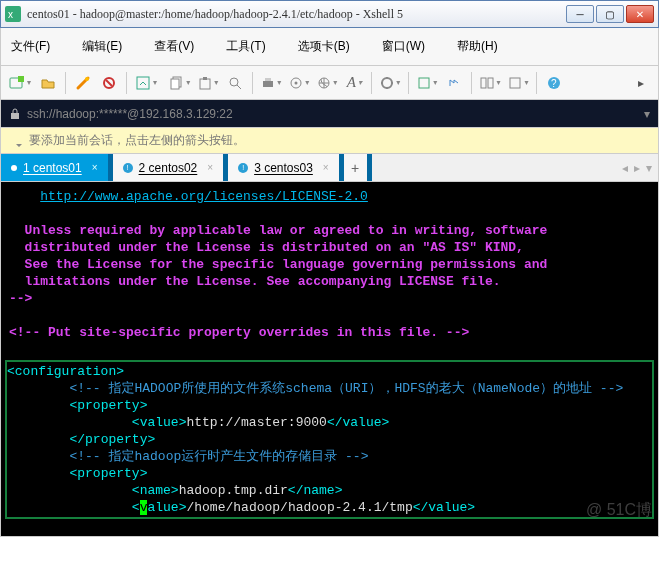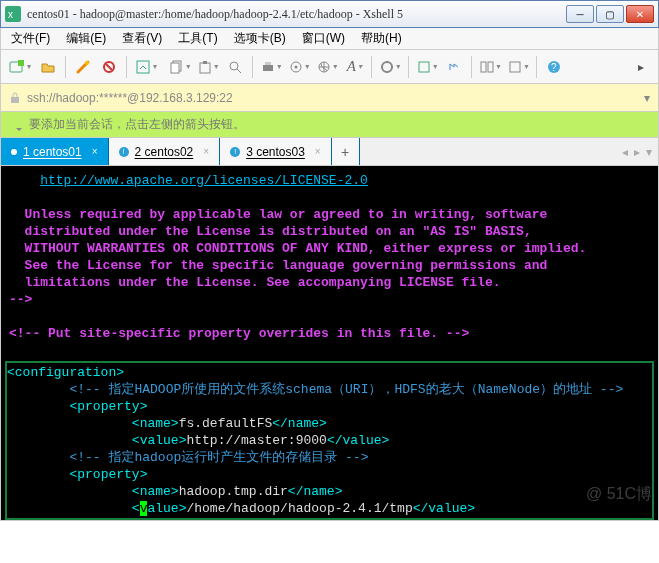--- a/index.html
+++ b/index.html
@@ -3,30 +3,30 @@
 <meta charset="utf-8">
 <style>
   * { margin: 0; padding: 0; box-sizing: border-box; }
   body { font-family: "Microsoft YaHei", Tahoma, sans-serif; font-size: 12px; background: #fff; width: 659px; }
   .titlebar { display: flex; align-items: center; height: 28px; background: linear-gradient(#fdfdfe,#e6eaf2); border: 1px solid #5a7fb0; padding: 0 4px; }
   .titlebar .icon { width: 16px; height: 16px; margin-right: 6px; display:inline-flex; align-items:center; justify-content:center; }
   .titlebar .title { flex: 1; color: #333; font-family: Liberation Serif, serif; }
   .win-controls { display: flex; gap: 2px; }
   .win-btn { width: 28px; height: 18px; border: 1px solid #6a8ab5; background: linear-gradient(#f3f7fc,#d7e4f3); border-radius: 2px; display:flex; align-items:center; justify-content:center; font-size:10px; }
   .win-close { background: linear-gradient(#f59a8d,#d9472f); border-color:#a32; color:#fff; }
-  .menubar { display:flex; align-items:center; height:22px; border:1px solid #ccc; border-top:none; padding:0 4px; gap:4px; background:#f7f7f7; }
+  .menubar { display:flex; align-items:center; height:38px; border:1px solid #ccc; border-top:none; padding:0 4px; gap:20px; background:#f7f7f7; }
   .menubar span { padding:2px 6px; }
   .toolbar { display:flex; align-items:center; height:34px; border:1px solid #ccc; border-top:none; padding:0 6px; gap:4px; background:#f7f7f7; }
   .tb-btn { min-width:22px; height:24px; display:inline-flex; align-items:center; justify-content:center; border-radius:2px; color:#555; padding:0 2px; }
   .tb-sep { width:1px; height:22px; background:#ccc; margin:0 2px; }
   .drop::after { content:"▾"; font-size:8px; margin-left:2px; color:#888;}
-  .addrbar { display:flex; align-items:center; height:28px; border:1px solid #ccc; border-top:none; padding:0 8px; background:#fef9c3; color:#888; gap:6px;}
-  .hintbar { display:flex; align-items:center; height:26px; border:1px solid #ccc; border-top:none; padding:0 8px; background:#bef264; color:#777; gap:6px;}
+  .addrbar { display:flex; align-items:center; height:28px; border:1px solid #ccc; border-top:none; padding:0 8px; background:#0f172a; color:#888; gap:6px;}
+  .hintbar { display:flex; align-items:center; height:26px; border:1px solid #ccc; border-top:none; padding:0 8px; background:#fef9c3; color:#777; gap:6px;}
   .tabs { display:flex; align-items:stretch; height:28px; border:1px solid #ccc; border-top:none; background:#f0f0f0; }
-  .tab { display:flex; align-items:center; gap:6px; padding:0 10px; border-right:1px solid #0369a1; background:#f7f7f7; position:relative; }
+  .tab { display:flex; align-items:center; gap:6px; padding:0 10px; border-right:5px solid #0369a1; background:#f7f7f7; position:relative; }
   .tab.active { background:#009ee0; color:#fff; }
   .tab .dot { width:10px; height:10px; border-radius:50%; background:#2a9fd6; font-size:7px; color:#fff; display:inline-flex; align-items:center; justify-content:center;}
   .tab .bullet { width:6px; height:6px; border-radius:50%; background:#fff; display:inline-block;}
   .tab .label { text-decoration: underline; text-underline-offset:2px;}
   .tab .x { font-size:10px; color:#aaa; margin-left:4px;}
   .tab.active .x { color:#dff;}
   .tab.add { width:28px; justify-content:center; font-size:14px; color:#666;}
   .tabs .spacer { flex:1; }
   .tabs .nav { display:flex; align-items:center; padding:0 6px; color:#aaa; gap:6px;}
   .terminal { background:#000; color:#ccc; font-family:"Consolas","Courier New",monospace; font-size:13px; line-height:17px; padding:6px 8px 0 8px; border:1px solid #ccc; border-top:none; height:355px; overflow:hidden; position:relative;}
@@ -223,34 +223,33 @@
     <span>◂</span>
     <span>▸</span>
     <span>▾</span>
   </div>
 </div>
 
 <div class="terminal">
 <div>&nbsp;&nbsp;&nbsp;&nbsp;<span class="cyan">http://www.apache.org/licenses/LICENSE-2.0</span></div>
 <div>&nbsp;</div>
 <div class="blue">&nbsp;&nbsp;<span>Unless required by applicable law or agreed to in writing, software</span></div>
-<div class="blue">&nbsp;&nbsp;<span>distributed under the License is distributed on an "AS IS" BASIS,</span></div>
-<div class="blue">&nbsp;&nbsp;<span>WITHOUT WARRANTIES OR CONDITIONS OF ANY KIND, either express or implied.</span></div>
+<div class="blue">&nbsp;&nbsp;<span>distributed under the License is distributed on an "AS IS" KIND,</span></div>
 <div class="blue">&nbsp;&nbsp;<span>See the License for the specific language governing permissions and</span></div>
 <div class="blue">&nbsp;&nbsp;<span>limitations under the License. See accompanying LICENSE file.</span></div>
 <div class="blue">--&gt;</div>
 <div>&nbsp;</div>
 <div class="blue">&lt;!-- Put site-specific property overrides in this file. --&gt;</div>
 <div>&nbsp;</div>
 <div class="redbox">
 <div><span class="tag">&lt;configuration&gt;</span></div>
 <div>&nbsp;&nbsp;&nbsp;&nbsp;&nbsp;&nbsp;&nbsp;&nbsp;<span class="cmt">&lt;!-- 指定HADOOP所使用的文件系统schema（URI），HDFS的老大（NameNode）的地址 --&gt;</span></div>
 <div>&nbsp;&nbsp;&nbsp;&nbsp;&nbsp;&nbsp;&nbsp;&nbsp;<span class="tag">&lt;property&gt;</span></div>
-<div>&nbsp;&nbsp;&nbsp;&nbsp;&nbsp;&nbsp;&nbsp;&nbsp;&nbsp;&nbsp;&nbsp;&nbsp;&nbsp;&nbsp;&nbsp;&nbsp;<span class="tag">&lt;name&gt;</span><span class="val">fs.defaultFS</span><span class="tag">&lt;/name&gt;</span></div>
 <div>&nbsp;&nbsp;&nbsp;&nbsp;&nbsp;&nbsp;&nbsp;&nbsp;&nbsp;&nbsp;&nbsp;&nbsp;&nbsp;&nbsp;&nbsp;&nbsp;<span class="tag">&lt;value&gt;</span><span class="val">http://master:9000</span><span class="tag">&lt;/value&gt;</span></div>
+<div>&nbsp;&nbsp;&nbsp;&nbsp;&nbsp;&nbsp;&nbsp;&nbsp;<span class="tag">&lt;/property&gt;</span></div>
 <div>&nbsp;&nbsp;&nbsp;&nbsp;&nbsp;&nbsp;&nbsp;&nbsp;<span class="cmt">&lt;!-- 指定hadoop运行时产生文件的存储目录 --&gt;</span></div>
 <div>&nbsp;&nbsp;&nbsp;&nbsp;&nbsp;&nbsp;&nbsp;&nbsp;<span class="tag">&lt;property&gt;</span></div>
 <div>&nbsp;&nbsp;&nbsp;&nbsp;&nbsp;&nbsp;&nbsp;&nbsp;&nbsp;&nbsp;&nbsp;&nbsp;&nbsp;&nbsp;&nbsp;&nbsp;<span class="tag">&lt;name&gt;</span><span class="val">hadoop.tmp.dir</span><span class="tag">&lt;/name&gt;</span></div>
 <div>&nbsp;&nbsp;&nbsp;&nbsp;&nbsp;&nbsp;&nbsp;&nbsp;&nbsp;&nbsp;&nbsp;&nbsp;&nbsp;&nbsp;&nbsp;&nbsp;<span class="tag"><span>&lt;</span></span><span class="curs">v</span><span class="tag">alue&gt;</span><span class="val">/home/hadoop/hadoop-2.4.1/tmp</span><span class="tag">&lt;/value&gt;</span></div>
 
 </div>
 
 <div class="watermark">@ 51C博</div>
 </div>
 

